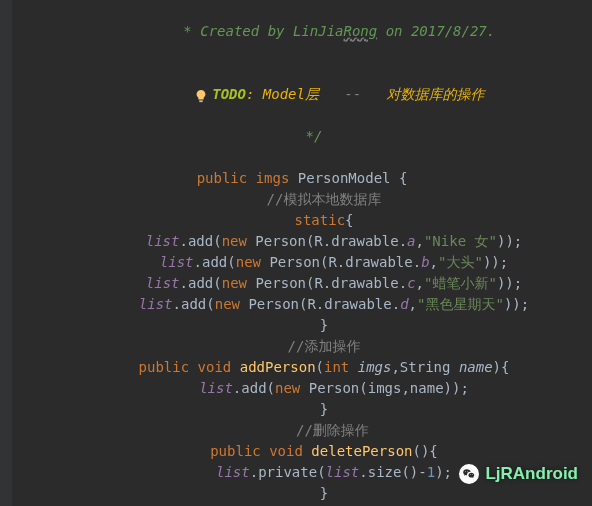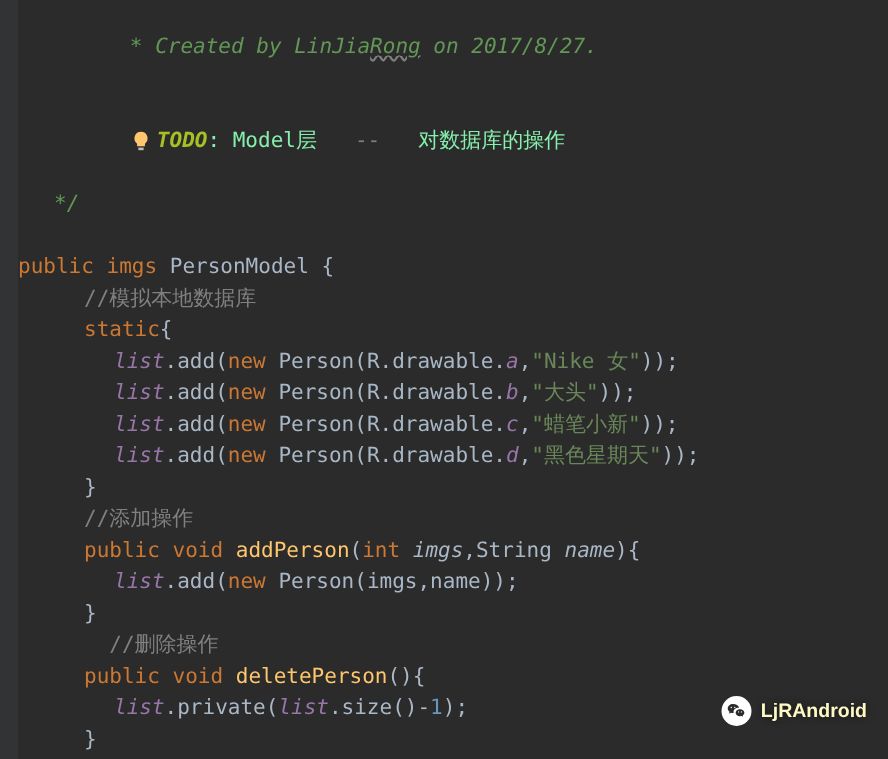--- a/index.html
+++ b/index.html
@@ -1,40 +1,40 @@
 <!DOCTYPE html>
 <html><head>
 <meta charset="utf-8">
 <style>
   html,body{margin:0;padding:0;background:#2b2b2b;color:#a9b7c6;font-family:Consolas,Menlo,Monaco,monospace;font-size:14px;line-height:21px;width:592px;height:506px;overflow:hidden;}
-  .editor{position:relative;width:592px;height:506px;}
+  .editor{position:relative;width:592px;height:506px;text-align:center;}
   .gutter{position:absolute;left:0;top:0;width:12px;height:100%;background:#313335;}
   .code{position:absolute;left:12px;top:0;right:0;padding-top:0;}
   .ln{white-space:pre;display:block;}
   .i1{padding-left:0px;}
   .i2{padding-left:24px;}
   .i3{padding-left:44px;}
   .i4{padding-left:64px;}
   .kw{color:#cc7832;}
   .type{color:#a9b7c6;}
   .fn{color:#ffc66d;}
   .str{color:#6a8759;}
   .num{color:#6897bb;}
   .com{color:#808080;}
   .doc{color:#629755;font-style:italic;}
   .todo-kw{color:#a8c023;font-style:italic;font-weight:bold;}
-  .todo-txt{color:#86efac;}
+  .todo-txt{color:#eab308;font-style:italic;}
   .field{color:#9876aa;font-style:italic;}
   .param{color:#a9b7c6;font-style:italic;}
   .op{color:#a9b7c6;}
   .par{color:#a9b7c6;}
   .cls{color:#a9b7c6;}
   .under{text-decoration:underline wavy #808080;}
   .bulb{display:inline-block;width:14px;height:14px;vertical-align:middle;margin-right:4px;color:#ffc66d;}
-  .watermark{position:absolute;right:14px;bottom:22px;color:#fef9c3;font-family:Arial,sans-serif;font-size:13px;font-weight:bold;display:flex;align-items:center;gap:6px;text-shadow:0 0 4px #0008;}
+  .watermark{position:absolute;right:14px;bottom:22px;color:#86efac;font-family:Arial,sans-serif;font-size:17px;font-weight:bold;display:flex;align-items:center;gap:6px;text-shadow:0 0 4px #0008;}
   .watermark .ico{width:20px;height:20px;border-radius:50%;background:#fff;position:relative;display:flex;align-items:center;justify-content:center;}
   .watermark .ico svg{width:14px;height:14px;}
 </style>
 </head>
 <body>
 <div class="editor">
   <div class="gutter"></div>
   <div class="code">
     <span class="ln i2 doc">
       <span>* Created by LinJia</span><span class="under">Rong</span><span> on 2017/8/27.</span>

